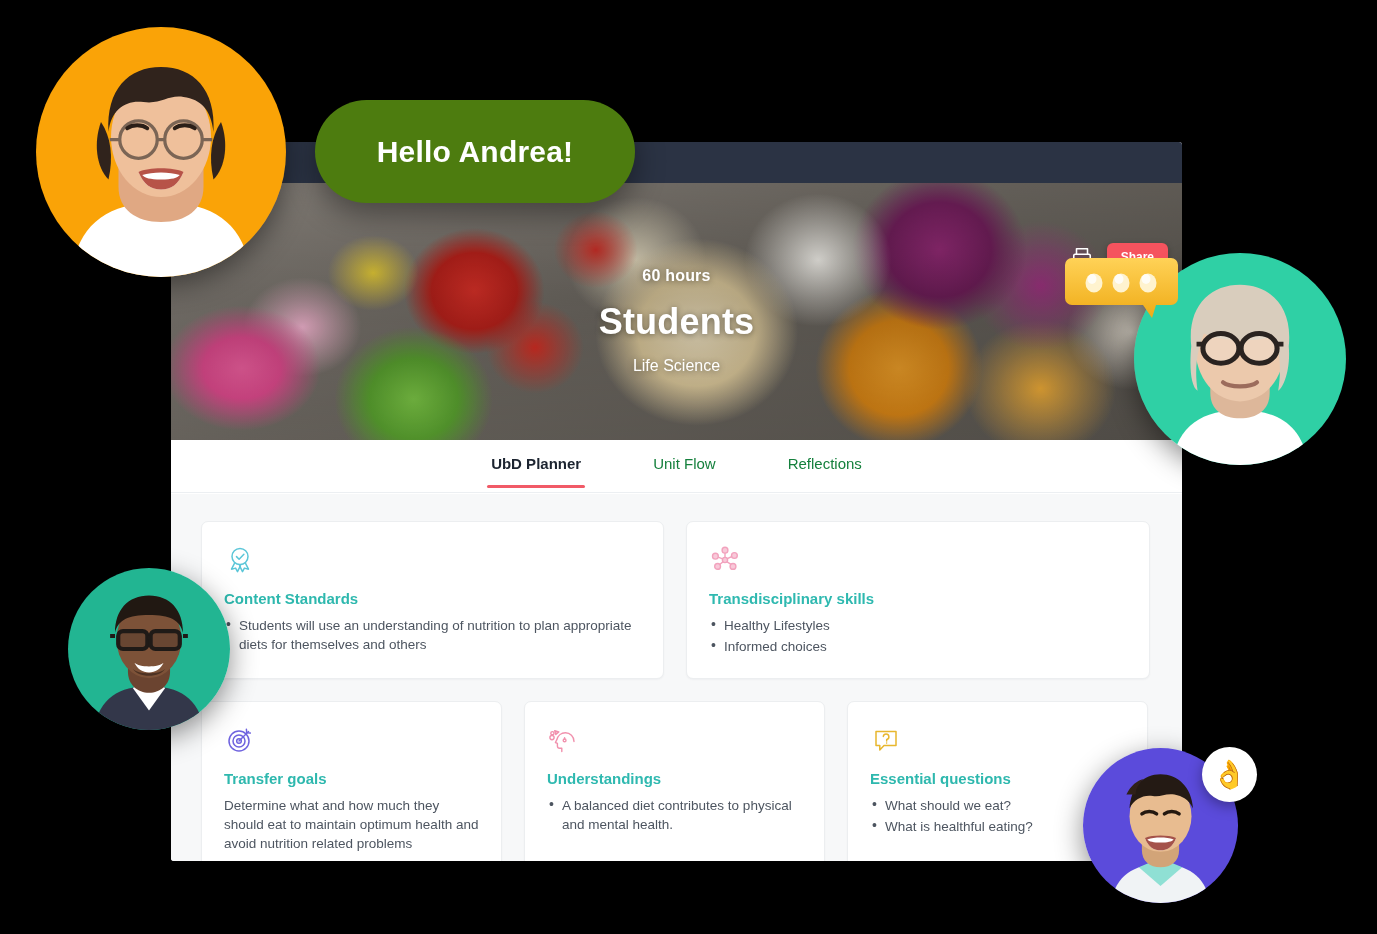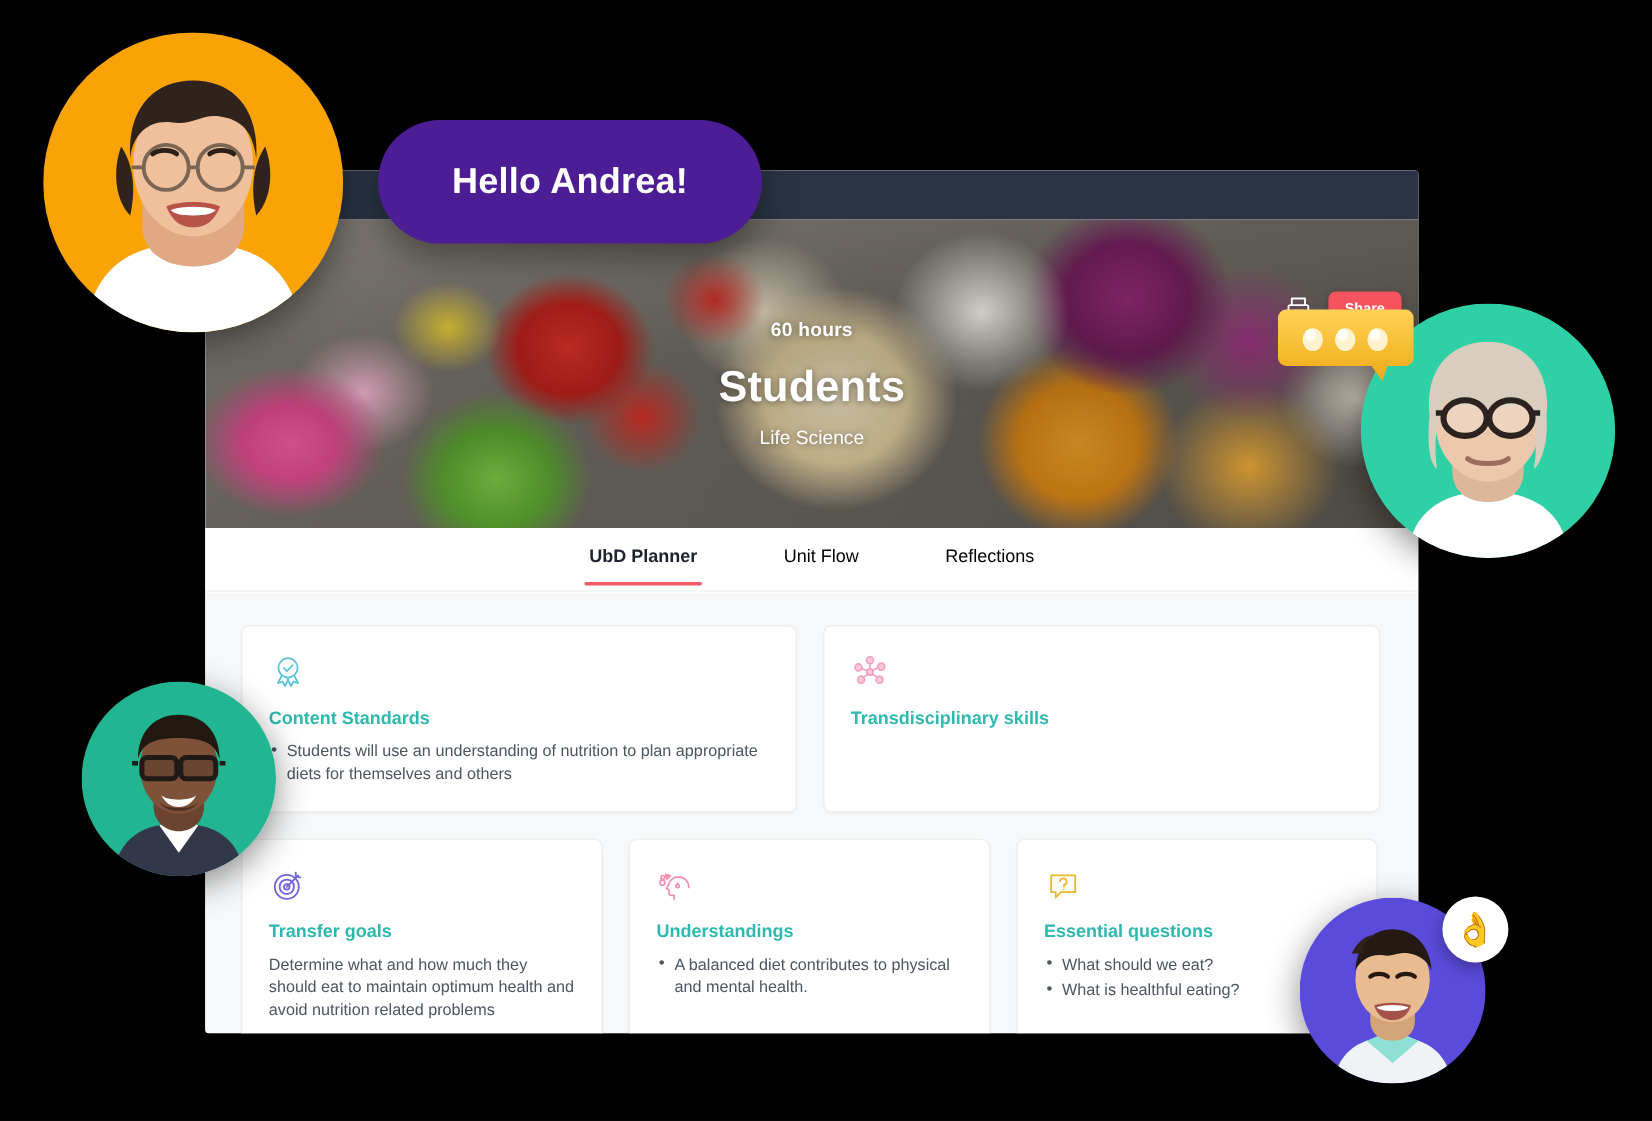--- a/index.html
+++ b/index.html
@@ -116,21 +116,21 @@
     display: flex;
     justify-content: center;
     align-items: flex-start;
     gap: 16px;
     border-bottom: 1px solid #eceff2;
   }
   .tab {
     position: relative;
     padding: 15px 28px 16px;
     font-size: 15px;
-    color: #000000;
+    color: #15803d;
     cursor: pointer;
     white-space: nowrap;
   }
   .tab.active { color: #1c2430; font-weight: bold; }
   .tab.active::after {
     content: "";
     position: absolute;
     left: 24px; right: 24px; bottom: 0;
     height: 3px;
     background: #f15a67;
@@ -209,21 +209,21 @@
   #avatar-andrea { left: 36px;   top: 27px;  width: 250px; height: 250px; }
   #avatar-teacher{ left: 1134px; top: 253px; width: 212px; height: 212px; }
   #avatar-coach  { left: 68px;   top: 568px; width: 162px; height: 162px; }
   #avatar-student{ left: 1083px; top: 748px; width: 155px; height: 155px; }
 
   
   #hello-bubble {
     position: absolute;
     left: 315px; top: 100px;
     width: 320px; height: 103px;
-    background: #4c1d95;
+    background: #4d7c0f;
     border-radius: 52px;
     display: flex;
     align-items: center;
     justify-content: center;
     color: #ffffff;
     font-size: 30px;
     font-weight: bold;
     letter-spacing: .2px;
     box-shadow: 0 10px 30px rgba(0,0,0,0.4);
   }
@@ -311,20 +311,24 @@
               <circle cx="16" cy="16" r="2.6" fill="#f8c9d9"></circle>
               <circle cx="16" cy="6.2" r="2.9" fill="#f8c9d9"></circle>
               <circle cx="25.4" cy="11.5" r="2.9" fill="#f8c9d9"></circle>
               <circle cx="24" cy="22.4" r="2.9" fill="#f8c9d9"></circle>
               <circle cx="8.6" cy="22.4" r="2.9" fill="#f8c9d9"></circle>
               <circle cx="6.4" cy="12.2" r="2.9" fill="#f8c9d9"></circle>
               <path d="M16 13.4V9.1M18.3 14.6l4.6-2.1M18 17.9l4.2 2.5M14 17.9l-3.4 2.6M13.6 14.9L9.2 13.2"></path>
             </svg>
           </div>
           <div class="card-title c-teal2">Transdisciplinary skills</div>
+          <ul>
+            <li>Healthy Lifestyles</li>
+            <li>Informed choices</li>
+          </ul>
         </div>
       </div>
 
       <div class="row row2">
 
         <div class="card w-third">
           <div class="card-icon">
             <svg viewBox="0 0 32 32" width="32" height="32" fill="none" stroke="#6f63df" stroke-width="1.5" stroke-linecap="round" stroke-linejoin="round">
               <circle cx="15" cy="17" r="10"></circle>
               <circle cx="15" cy="17" r="6"></circle>

